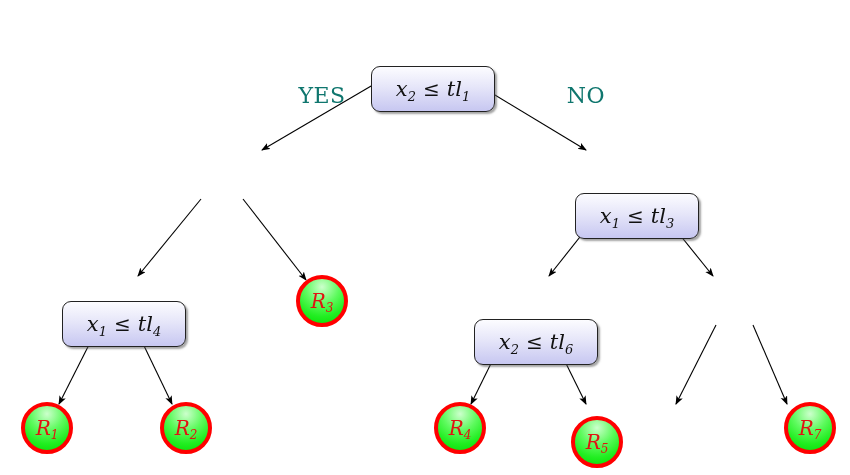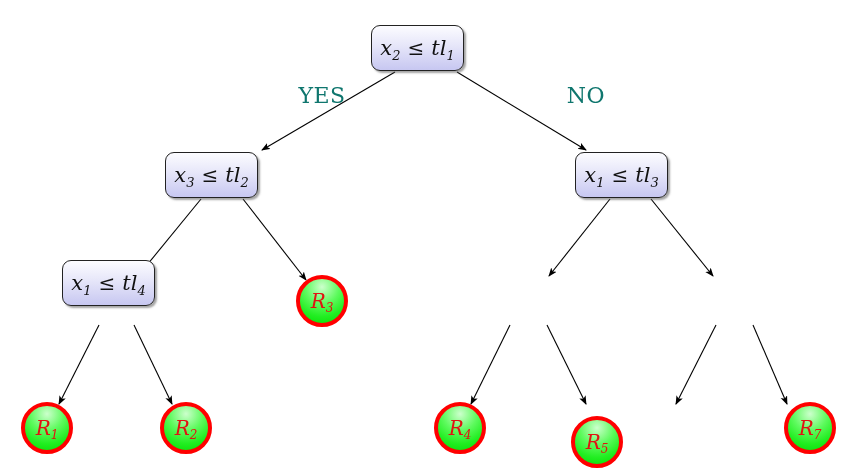--- a/index.html
+++ b/index.html
@@ -7,29 +7,30 @@
     position:relative;
     width:850px;height:475px;
     background:#ffffff;
     overflow:hidden;
     font-family:"DejaVu Serif", serif;
   }
   .edges-svg{position:absolute;left:0;top:0;width:850px;height:475px;}
 
   .dnode{
     position:absolute;
-    width:93px;height:46px;
+    width:124px;height:46px;
     box-sizing:border-box;
     border:1px solid #222222;
     border-radius:9px;
     background:linear-gradient(to bottom,#fcfcff 0%,#e6e6f9 45%,#c7c7f1 100%);
     box-shadow:2px 2px 2px rgba(90,90,90,0.55);
     display:flex;align-items:center;justify-content:center;
     color:#111111;
     font-size:21px;
+    margin-top:41px;
   }
   .math .it{font-style:italic;}
   .math sub{font-size:13px;font-style:italic;vertical-align:-5px;line-height:0;}
   .math .op{font-style:normal;margin:0 7px;font-size:20px;}
 
   .leaf{
     position:absolute;
     width:52px;height:52px;
     box-sizing:border-box;
     border:4px solid #ff0000;
@@ -77,32 +78,32 @@
     <line x1="753" y1="325" x2="787" y2="404" stroke="#000000" stroke-width="1.1" marker-end="url(#arrow)"></line>
   </svg>
 
   <div class="edge-label" style="left:290px;top:95px">YES</div>
   <div class="edge-label" style="left:554px;top:95px">NO</div>
 
   <div class="dnode" style="left:371px;top:25px">
     <span class="math"><span class="it">x</span><sub>2</sub><span class="op">≤</span><span class="it">tl</span><sub>1</sub></span>
   </div>
 
-  <div class="dnode" style="left:165px;top:152px">
-    <span class="math"><span class="it">x</span><sub>3</sub><span class="op">≤</span><span class="it">tl</span><sub>2</sub></span>
-  </div>
 
   <div class="dnode" style="left:575px;top:152px">
     <span class="math"><span class="it">x</span><sub>1</sub><span class="op">≤</span><span class="it">tl</span><sub>3</sub></span>
   </div>
 
   <div class="dnode" style="left:62px;top:260px">
     <span class="math"><span class="it">x</span><sub>1</sub><span class="op">≤</span><span class="it">tl</span><sub>4</sub></span>
   </div>
 
+  <div class="dnode" style="left:474px;top:278px">
+    <span class="math"><span class="it">x</span><sub>2</sub><span class="op">≤</span><span class="it">tl</span><sub>6</sub></span>
+  </div>
 
 
   <div class="leaf" style="left:296px;top:275px">
     <span><span class="it">R</span><sub>3</sub></span>
   </div>
   <div class="leaf" style="left:21px;top:402px">
     <span><span class="it">R</span><sub>1</sub></span>
   </div>
   <div class="leaf" style="left:160px;top:402px">
     <span><span class="it">R</span><sub>2</sub></span>

